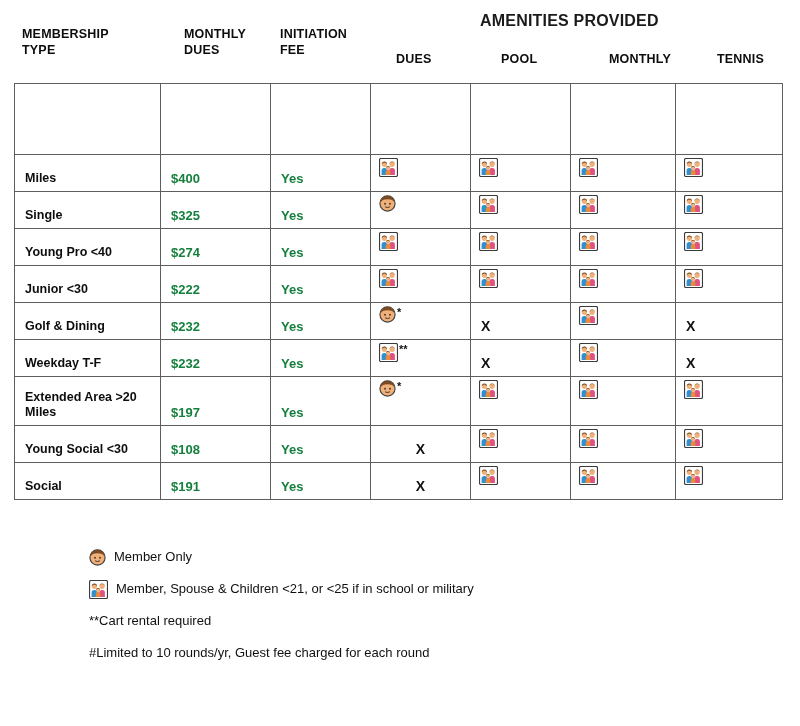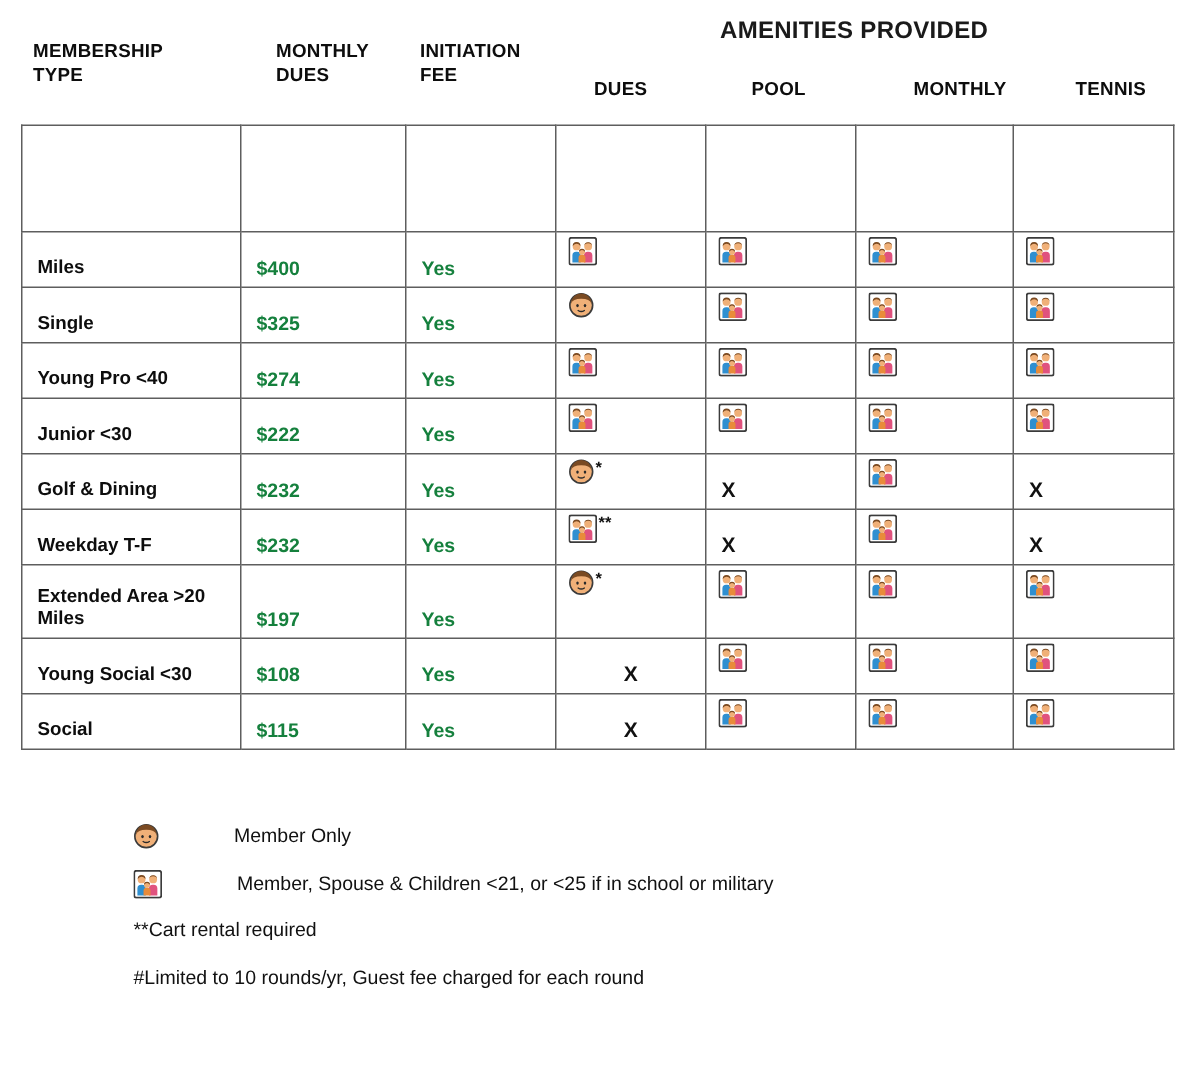--- a/index.html
+++ b/index.html
@@ -127,21 +127,20 @@
     position: absolute;
     left: 89px;
     top: 547px;
     width: 660px;
   }
   .legend-row {
     display: flex;
     align-items: center;
     min-height: 20px;
     margin-bottom: 12px;
-    gap: 42px;
   }
   .legend-row .ico { margin-right: 8px; }
   .legend-text {
     font-size: 13px;
     color: #111111;
     line-height: 18px;
   }
   .note-row {
     min-height: 20px;
     margin-bottom: 12px;
@@ -764,21 +763,21 @@
               </svg>
             </span>
           </span>
         </td>
       </tr>
       <tr class="data-row">
         <td>
           <span class="cell-label">Social</span>
         </td>
         <td>
-          <span class="cell-value">$115</span>
+          <span class="cell-value">$191</span>
         </td>
         <td>
           <span class="cell-value">Yes</span>
         </td>
         <td>
           <span class="cell-mark-center">X</span>
         </td>
         <td>
           <span class="cell-icon">
             <span class="ico">

